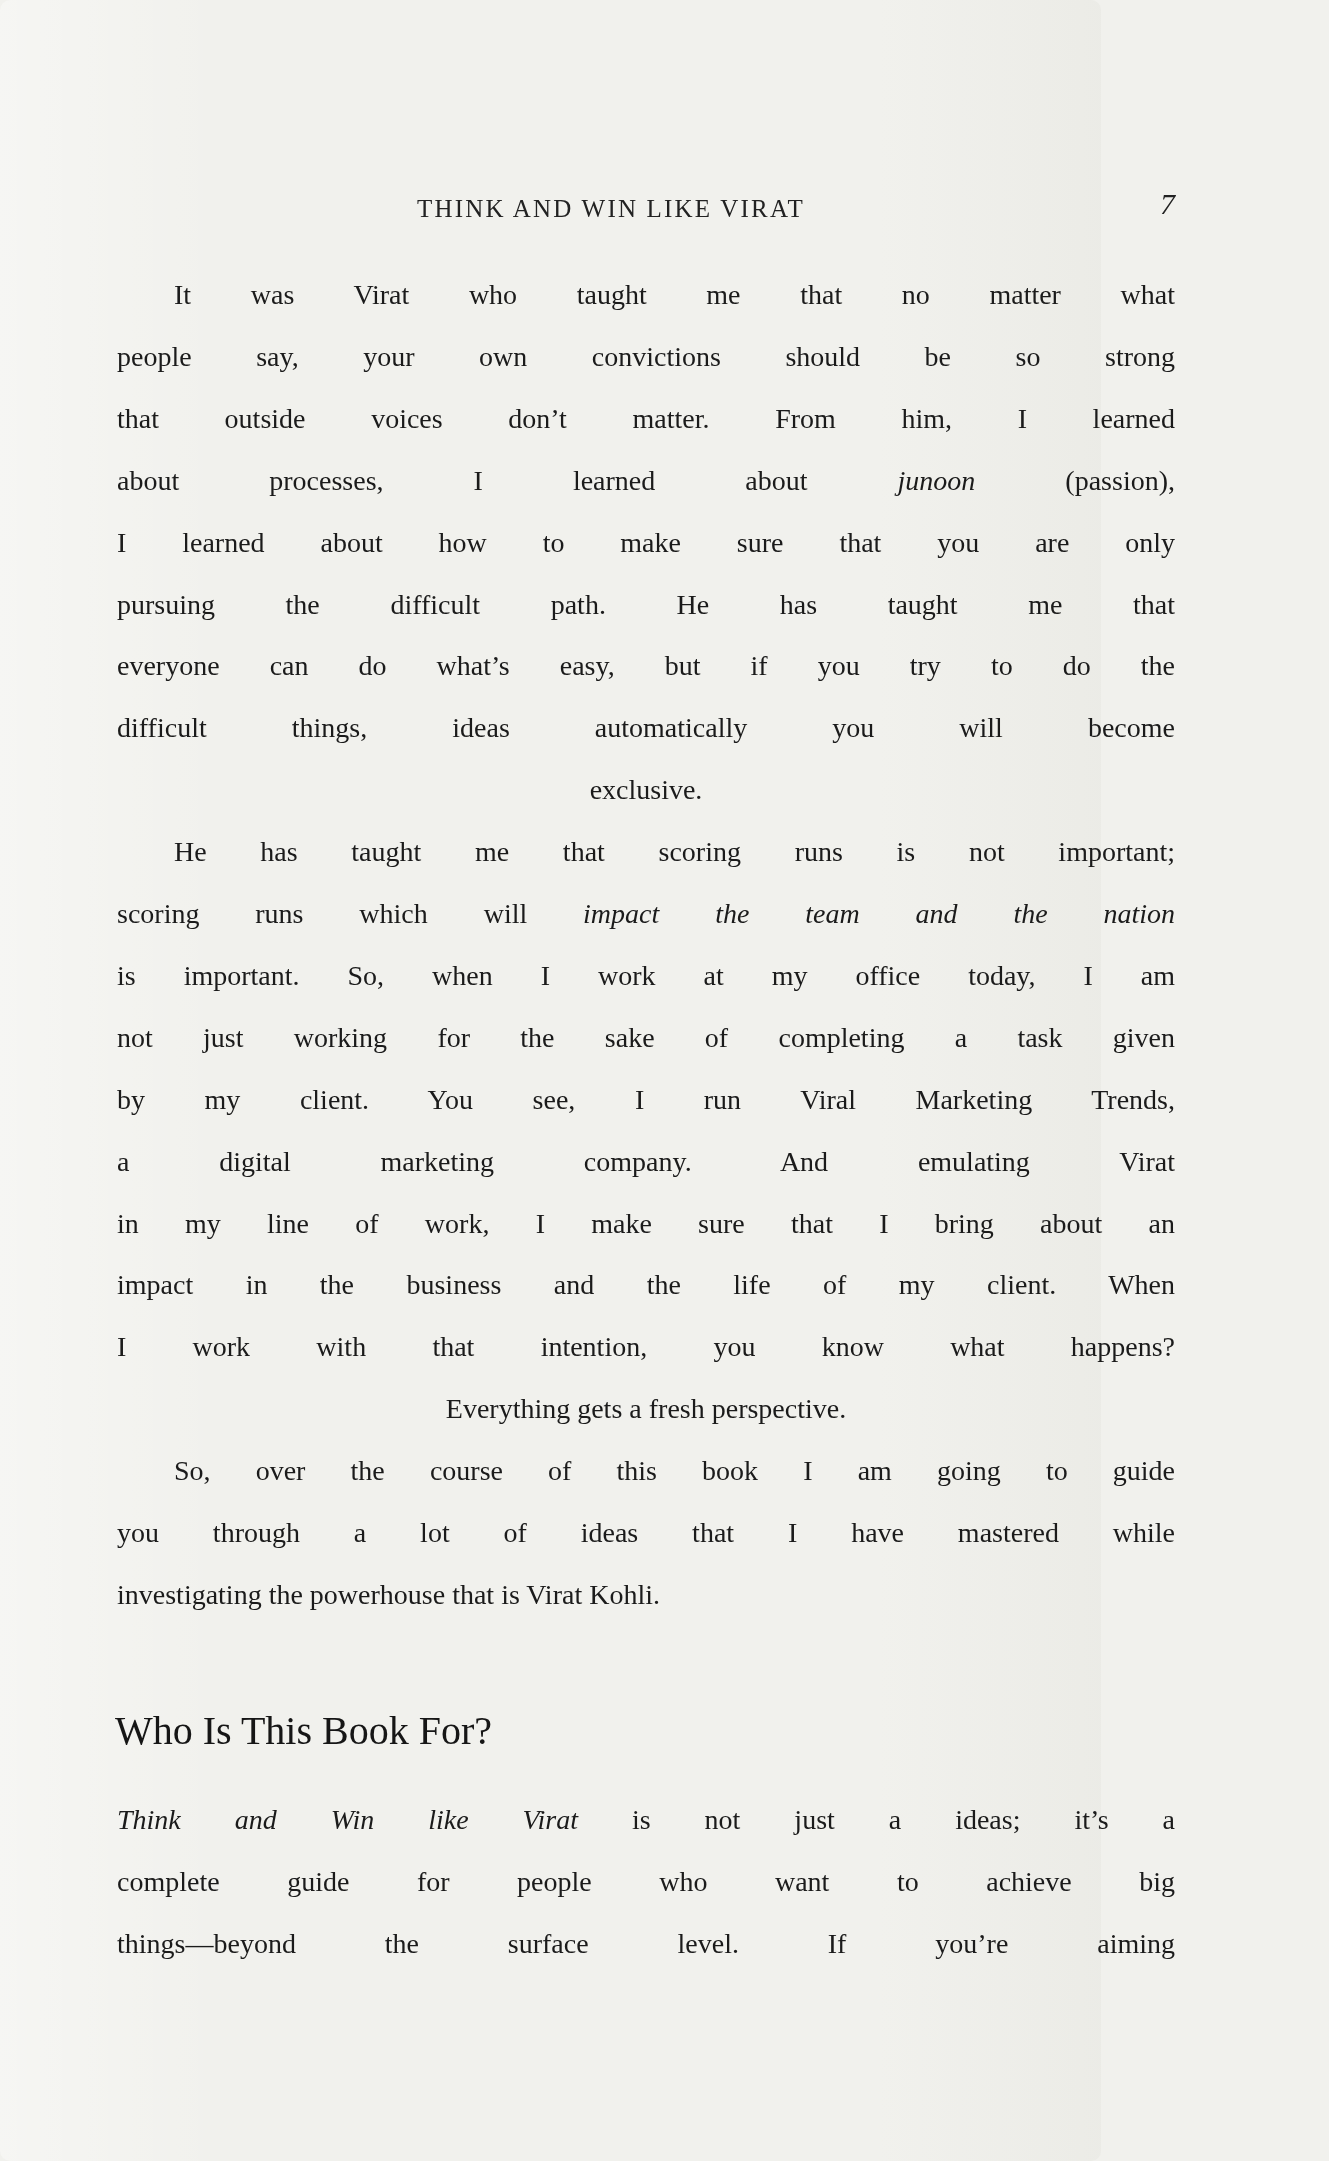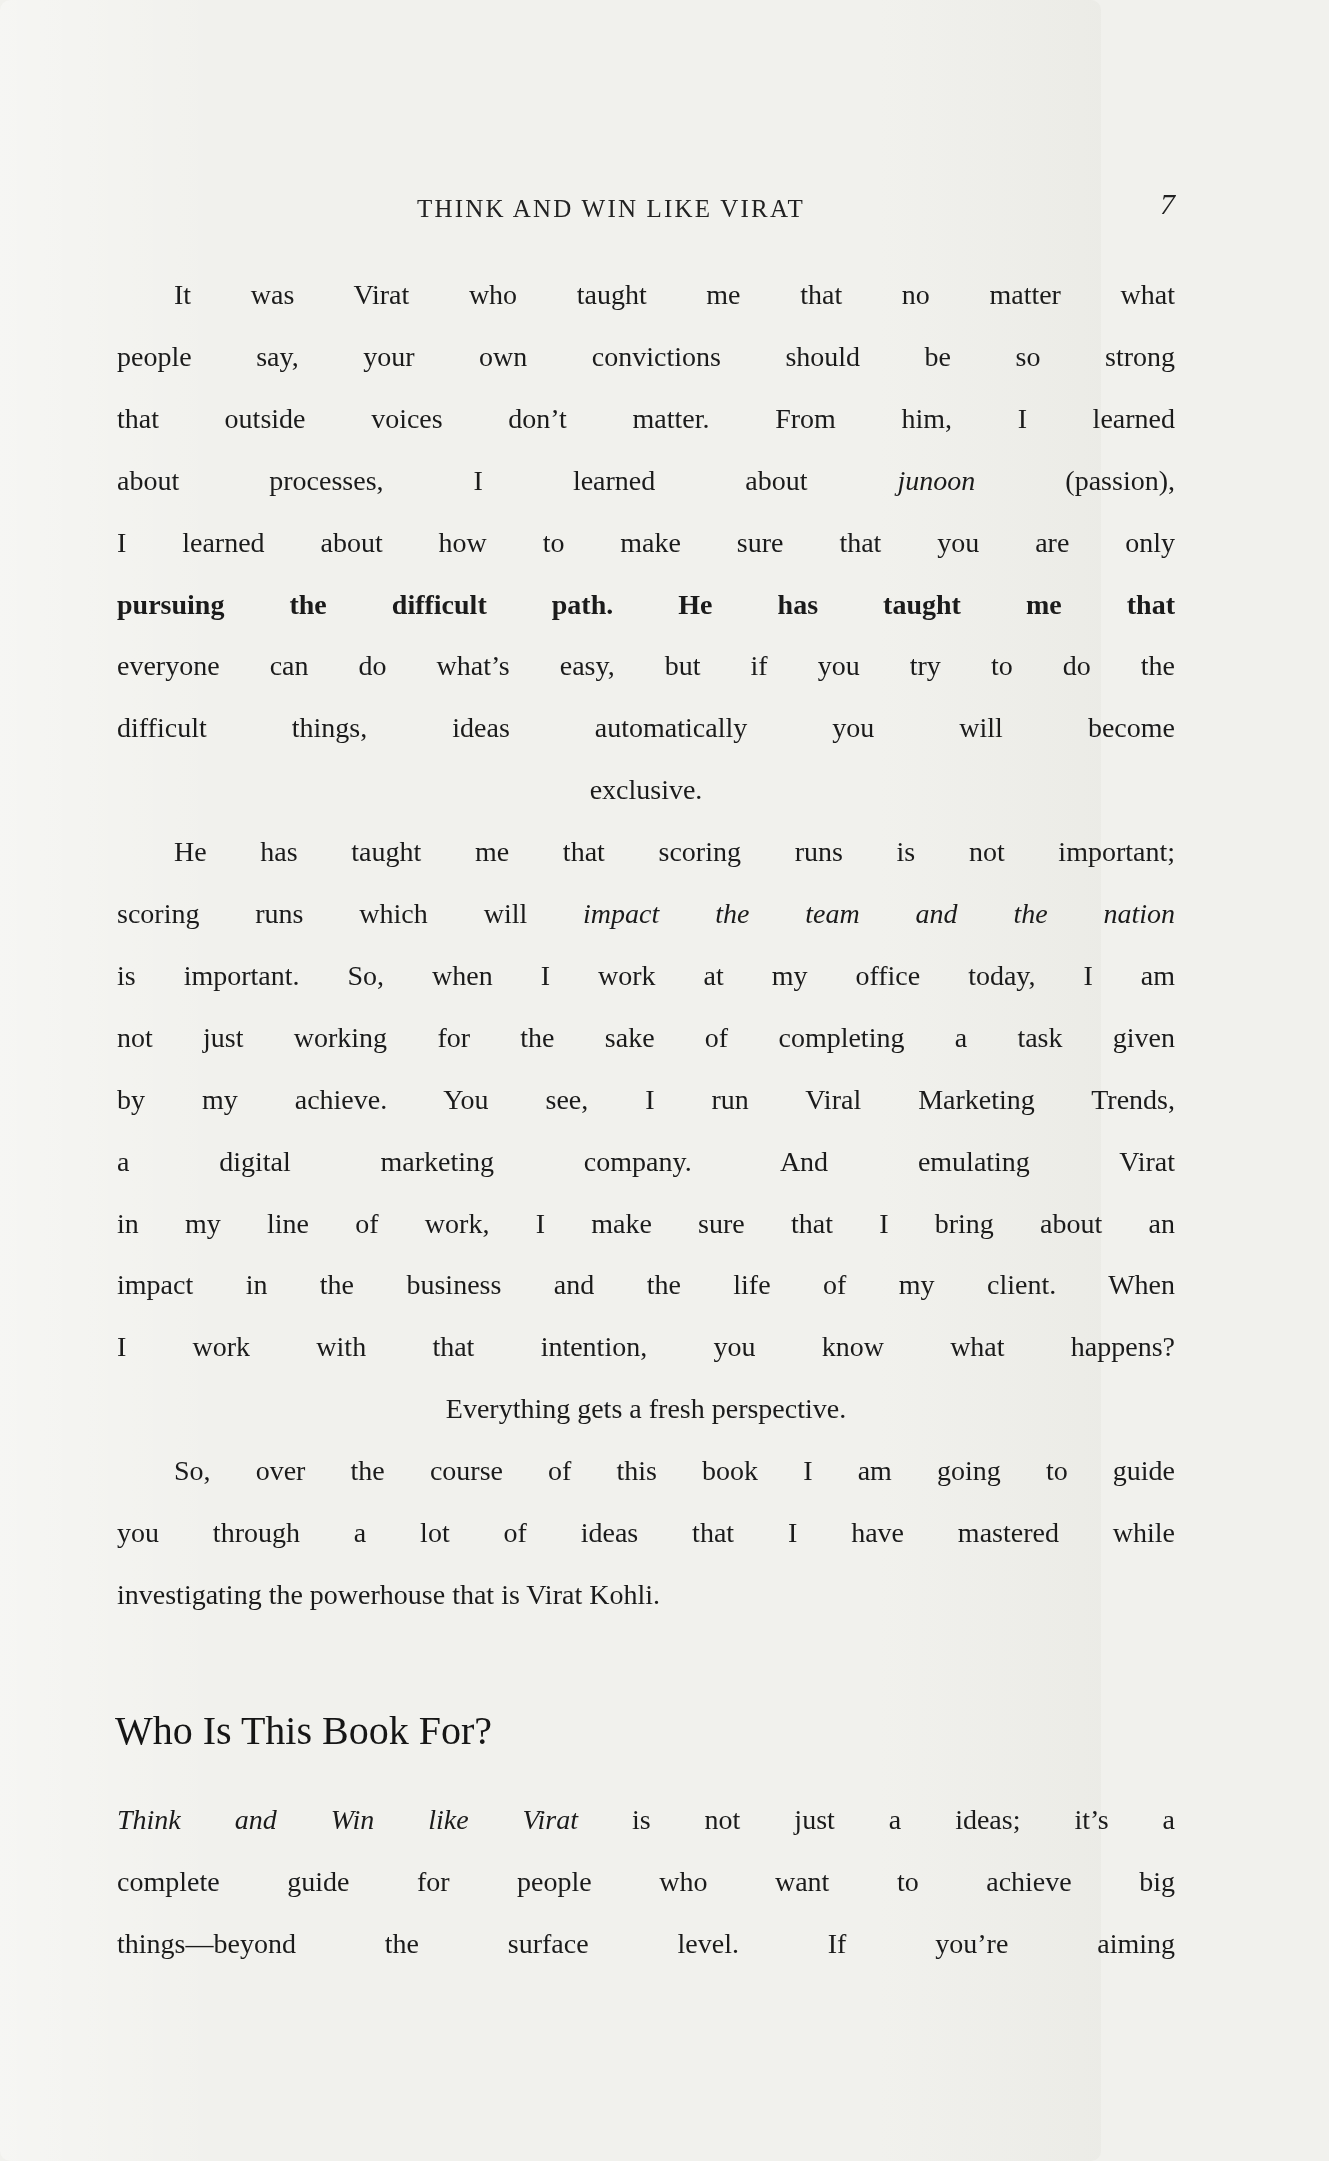--- a/index.html
+++ b/index.html
@@ -81,29 +81,29 @@
 <div class="page">
   <div class="running-head">THINK AND WIN LIKE VIRAT</div>
   <div class="page-number">7</div>
 
   <div id="body-text">
       <div class="line indent just" style="top: 270px;"><span>It was Virat who taught me that no matter what</span></div>
       <div class="line just" style="top: 331.9px;"><span>people say, your own convictions should be so strong</span></div>
       <div class="line just" style="top: 393.8px;"><span>that outside voices don’t matter. From him, I learned</span></div>
       <div class="line just" style="top: 455.7px;"><span>about processes, I learned about </span><span class="it">junoon</span><span> (passion),</span></div>
       <div class="line just" style="top: 517.6px;"><span>I learned about how to make sure that you are only</span></div>
-      <div class="line just" style="top: 579.5px; font-weight: bold;"><span>pursuing the difficult path. He has taught me that</span></div>
+      <div class="line just" style="top: 579.5px;"><span>pursuing the difficult path. He has taught me that</span></div>
       <div class="line just" style="top: 641.4px;"><span>everyone can do what’s easy, but if you try to do the</span></div>
       <div class="line just" style="top: 703.3px;"><span>difficult things, ideas automatically you will become</span></div>
       <div class="line" style="top: 765.2px; text-align: center;"><span>exclusive.</span></div>
       <div class="line indent just" style="top: 827.1px;"><span>He has taught me that scoring runs is not important;</span></div>
       <div class="line just" style="top: 889px;"><span>scoring runs which will </span><span class="it">impact the team and the nation</span></div>
       <div class="line just" style="top: 950.9px;"><span>is important. So, when I work at my office today, I am</span></div>
       <div class="line just" style="top: 1012.8px;"><span>not just working for the sake of completing a task given</span></div>
-      <div class="line just" style="top: 1074.7px;"><span>by my achieve. You see, I run Viral Marketing Trends,</span></div>
+      <div class="line just" style="top: 1074.7px;"><span>by my client. You see, I run Viral Marketing Trends,</span></div>
       <div class="line just" style="top: 1136.6px;"><span>a digital marketing company. And emulating Virat</span></div>
       <div class="line just" style="top: 1198.5px;"><span>in my line of work, I make sure that I bring about an</span></div>
       <div class="line just" style="top: 1260.4px;"><span>impact in the business and the life of my client. When</span></div>
       <div class="line just" style="top: 1322.3px;"><span>I work with that intention, you know what happens?</span></div>
       <div class="line" style="top: 1384.2px; text-align: center;"><span>Everything gets a fresh perspective.</span></div>
       <div class="line indent just" style="top: 1446.1px;"><span>So, over the course of this book I am going to guide</span></div>
       <div class="line just" style="top: 1508px;"><span>you through a lot of ideas that I have mastered while</span></div>
       <div class="line" style="top: 1569.9px;"><span>investigating the powerhouse that is Virat Kohli.</span></div>
     </div>
 

